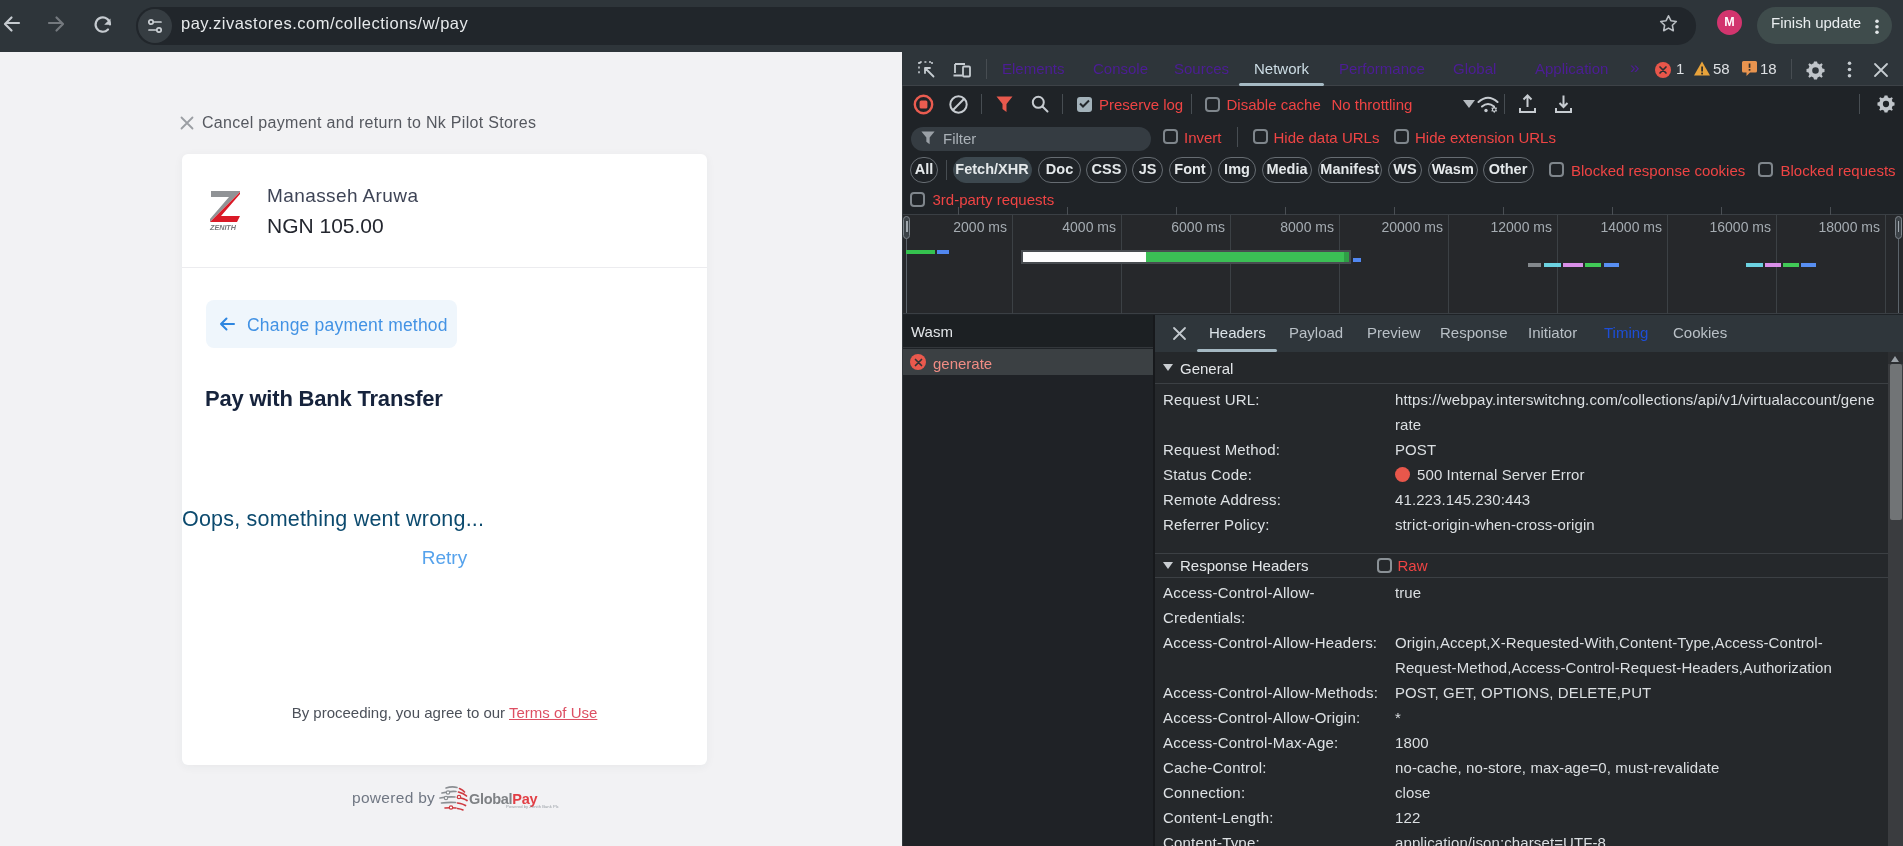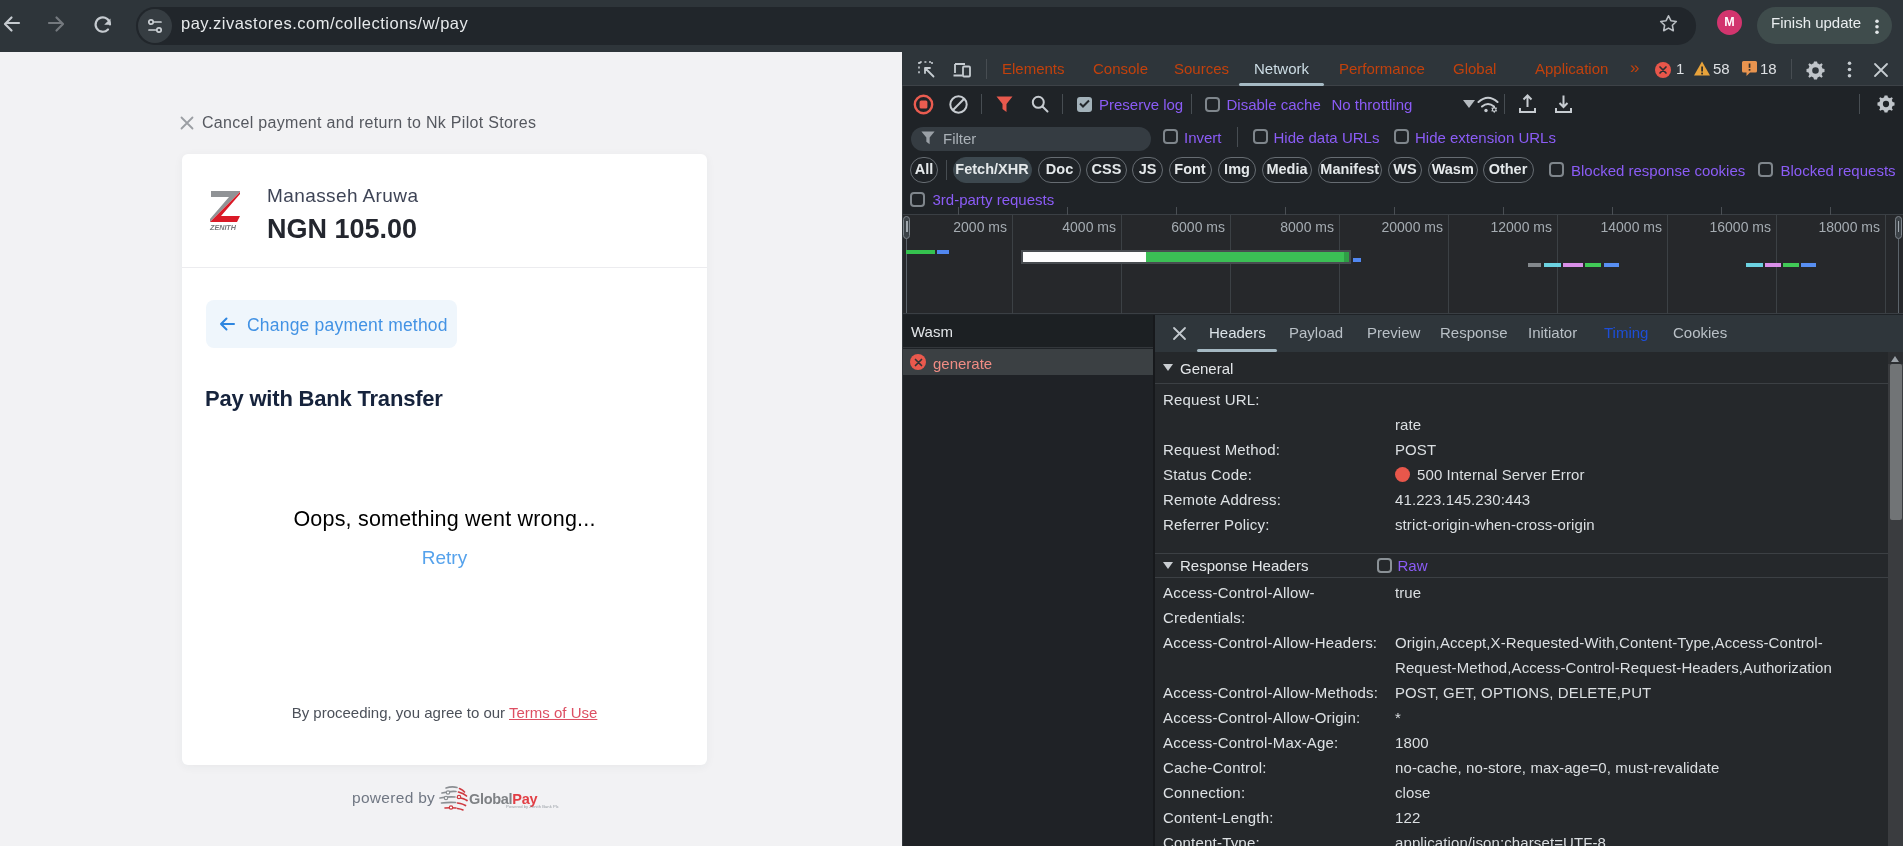--- a/index.html
+++ b/index.html
@@ -11,42 +11,42 @@
 #tunecircle{left:138px;top:8.5px;width:34px;height:34px;border-radius:17px;background:#363d42}
 #urltext{left:181px;top:14px;font-size:16.5px;color:#e6e9eb;letter-spacing:.5px}
 #avatar{left:1717px;top:10px;width:25px;height:25px;border-radius:12.5px;background:#d2356e;color:#fff;font-size:12.5px;font-weight:bold;text-align:center;line-height:25px}
 #finishpill{left:1757px;top:7px;width:135px;height:37px;border-radius:18.5px;background:#3f4c4c}
 #finishtext{left:1771px;top:13.5px;font-size:15px;color:#eaeef0}
 
 #page{left:0;top:52px;width:902px;height:794px;background:#f2f2f4}
 #cancelrow{left:202px;top:114px;font-size:16px;color:#55585f;letter-spacing:.3px}
 #card{left:182px;top:154px;width:525px;height:611px;background:#fff;border-radius:6px;box-shadow:0 2px 10px rgba(40,50,60,.05)}
 #mname{left:267px;top:185px;font-size:19px;color:#3e4456;letter-spacing:.4px}
-#amount{left:267px;top:214px;font-size:27px;font-weight:bold;color:#23262e;letter-spacing:0}
+#amount{left:267px;top:214px;font-size:21px;font-weight:normal;color:#23262e;letter-spacing:0}
 #carddiv{left:182px;top:267px;width:525px;height:1px;background:#ececef}
 #paybtn{left:206px;top:300px;width:251px;height:48px;border-radius:8px;background:#eff6fc}
 #paybtntext{left:247px;top:315px;font-size:17.5px;color:#4292e4;letter-spacing:.2px}
 #payheading{left:205px;top:386px;font-size:22px;font-weight:bold;color:#16233c;letter-spacing:-.2px}
-#oops{left:182px;top:507px;width:525px;text-align:center;font-size:21.5px;color:#000000;letter-spacing:.2px}
+#oops{left:182px;top:507px;width:525px;text-align:left;font-size:21.5px;color:#0c4a6e;letter-spacing:.2px}
 #retry{left:182px;top:547px;width:525px;text-align:center;font-size:19px;color:#55a2ec}
 #terms{left:182px;top:704px;width:525px;text-align:center;font-size:15px;color:#4c515a}
 #terms a{color:#dd4f63;text-decoration:underline}
 #footer{left:352px;top:789px;font-size:15.5px;color:#707783;letter-spacing:.3px}
 #gpglobal{left:469px;top:791px;font-size:14.5px;font-weight:bold;color:#7e8184;letter-spacing:-.3px}
 #gppay{font-weight:bold;color:#e23e44}
 #gptag{left:506px;top:804px;font-size:10px;color:#9aa0a6;transform:scale(.42);transform-origin:0 0;white-space:nowrap}
 
 #dt{left:902px;top:52px;width:1001px;height:794px;background:#1f2327;border-left:1px solid #33383c}
-.dtxt{color:#8b5cf6;font-size:15px;white-space:nowrap}
+.dtxt{color:#ef4444;font-size:15px;white-space:nowrap}
 .dim{color:#aab1b7}
 .vsep{width:1px;background:#474d52}
 .cb{width:15px;height:15px;border:2px solid #7f868c;border-radius:4px;background:transparent}
 .pill{height:26px;border:1.5px solid #666c72;border-radius:13px;color:#e4e8ea;font-size:14.5px;font-weight:600;text-align:center;line-height:23px}
 #tabbar{left:902px;top:52px;width:1001px;height:34px;background:#2e353a;border-bottom:1px solid #3d4247}
-.tabtxt{top:60px;font-size:15px;color:#c2410c;white-space:nowrap}
+.tabtxt{top:60px;font-size:15px;color:#4c1d95;white-space:nowrap}
 #netline{left:337px;top:83px;width:85px;height:3px;background:#a6bac4;border-radius:2px}
 
 .lab{color:#dde1e4;font-size:15px;white-space:nowrap;letter-spacing:.2px}
 .val{color:#dbdfe2;font-size:15px;white-space:nowrap;letter-spacing:.1px}
 </style></head>
 <body>
 <div id="stage">
   <div class="abs" id="page"></div>
   <div class="abs" id="toolbar"></div>
 
@@ -350,20 +350,21 @@
   <div class="abs dtxt" style="left:1528px;top:324px;color:#b9c0c6">Initiator</div>
   <div class="abs dtxt" style="left:1604px;top:324px;color:#1d4ed8">Timing</div>
   <div class="abs dtxt" style="left:1673px;top:324px;color:#b9c0c6">Cookies</div>
   <div class="abs" style="left:1197px;top:349px;width:80px;height:3px;background:#a4b8c2;border-radius:2px"></div>
   <div class="abs" id="detail" style="left:1155px;top:352px;width:748px;height:494px;background:#25282b"></div>
 
   <div class="abs" style="left:1155px;top:352px;width:733px;height:32px;border-bottom:1px solid #3c4044"></div>
   <div class="abs" style="left:1163px;top:364px;width:0;height:0;border-left:5.5px solid transparent;border-right:5.5px solid transparent;border-top:7px solid #c9cdd1"></div>
   <div class="abs dtxt" style="left:1180px;top:360px;color:#e3e6e9">General</div>
   <div class="abs lab" style="left:1163px;top:391px">Request URL:</div>
+  <div class="abs val" style="left:1395px;top:391px">https://webpay.interswitchng.com/collections/api/v1/virtualaccount/gene</div>
   <div class="abs val" style="left:1395px;top:416px">rate</div>
   <div class="abs lab" style="left:1163px;top:441px">Request Method:</div>
   <div class="abs val" style="left:1395px;top:441px">POST</div>
   <div class="abs lab" style="left:1163px;top:466px">Status Code:</div>
   <div class="abs" style="left:1395px;top:466.5px;width:15px;height:15px;border-radius:8px;background:#e8574b"></div>
   <div class="abs val" style="left:1417px;top:466px">500 Internal Server Error</div>
   <div class="abs lab" style="left:1163px;top:491px">Remote Address:</div>
   <div class="abs val" style="left:1395px;top:491px">41.223.145.230:443</div>
   <div class="abs lab" style="left:1163px;top:516px">Referrer Policy:</div>
   <div class="abs val" style="left:1395px;top:516px">strict-origin-when-cross-origin</div>

